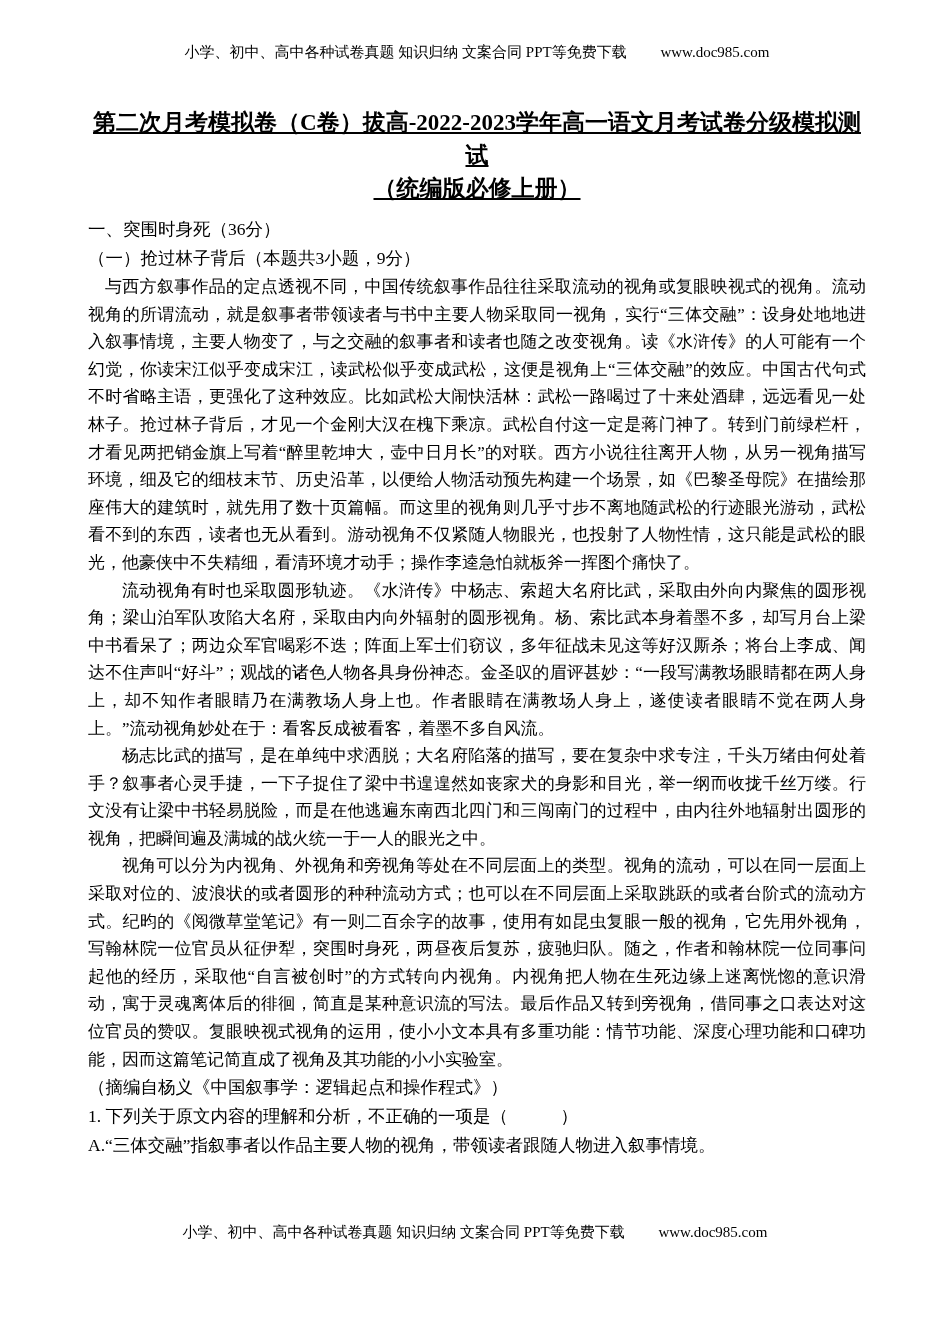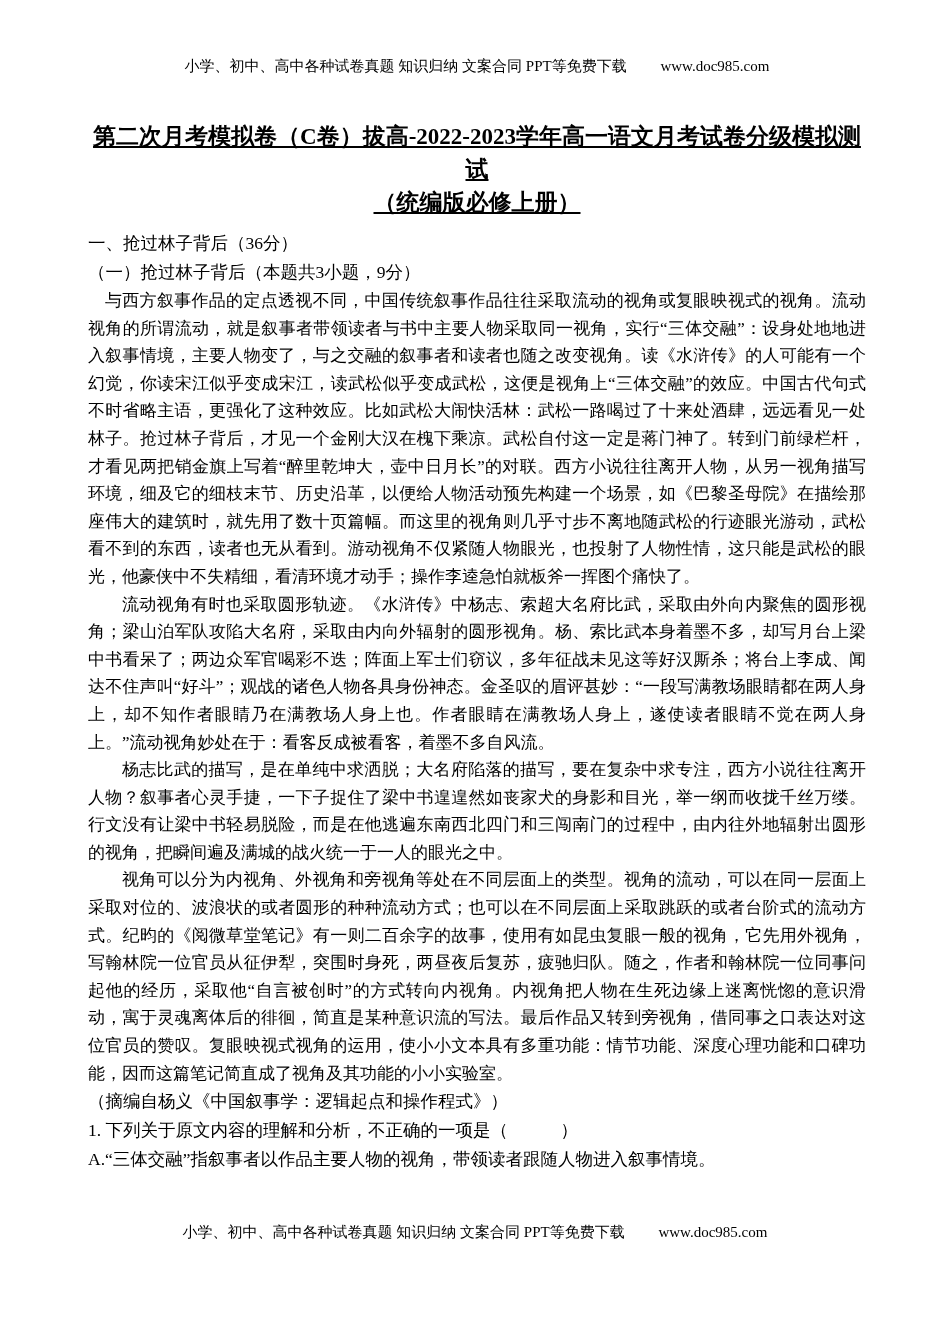--- a/index.html
+++ b/index.html
@@ -8,21 +8,21 @@
       height: 1344px;
       background: #ffffff;
       color: #000000;
       font-family: "Liberation Serif", "DejaVu Serif", serif;
     }
     .page {
       position: relative;
       box-sizing: border-box;
       width: 950px;
       height: 1344px;
-      padding: 56px 84px 0 88px;
+      padding: 42px 84px 0 88px;
       overflow: hidden;
     }
     .doc-header, .doc-footer {
       text-align: center;
       font-size: 15px;
       line-height: 20px;
       white-space: nowrap;
     }
     .doc-header .site, .doc-footer .site { margin-left: 30px; }
     .doc-footer {
@@ -59,27 +59,27 @@
   <div class="doc-header">
     <span>小学、初中、高中各种试卷真题 知识归纳 文案合同 PPT等免费下载</span>
     <span class="site">www.doc985.com</span>
   </div>
 
   <h1>
     <span>第二次月考模拟卷（C卷）拔高-2022-2023学年高一语文月考试卷分级模拟测试</span><br>
     <span>（统编版必修上册）</span>
   </h1>
 
-  <div class="line">一、抢过林子背后（36分）</div>
+  <div class="line">一、突围时身死（36分）</div>
   <div class="line">（一）抢过林子背后（本题共3小题，9分）</div>
 
   <div class="passage">
     <p class="indent-1">与西方叙事作品的定点透视不同，中国传统叙事作品往往采取流动的视角或复眼映视式的视角。流动视角的所谓流动，就是叙事者带领读者与书中主要人物采取同一视角，实行“三体交融”：设身处地地进入叙事情境，主要人物变了，与之交融的叙事者和读者也随之改变视角。读《水浒传》的人可能有一个幻觉，你读宋江似乎变成宋江，读武松似乎变成武松，这便是视角上“三体交融”的效应。中国古代句式不时省略主语，更强化了这种效应。比如武松大闹快活林：武松一路喝过了十来处酒肆，远远看见一处林子。抢过林子背后，才见一个金刚大汉在槐下乘凉。武松自付这一定是蒋门神了。转到门前绿栏杆，才看见两把销金旗上写着“醉里乾坤大，壶中日月长”的对联。西方小说往往离开人物，从另一视角描写环境，细及它的细枝末节、历史沿革，以便给人物活动预先构建一个场景，如《巴黎圣母院》在描绘那座伟大的建筑时，就先用了数十页篇幅。而这里的视角则几乎寸步不离地随武松的行迹眼光游动，武松看不到的东西，读者也无从看到。游动视角不仅紧随人物眼光，也投射了人物性情，这只能是武松的眼光，他豪侠中不失精细，看清环境才动手；操作李逵急怕就板斧一挥图个痛快了。</p>
     <p class="indent-2">流动视角有时也采取圆形轨迹。《水浒传》中杨志、索超大名府比武，采取由外向内聚焦的圆形视角；梁山泊军队攻陷大名府，采取由内向外辐射的圆形视角。杨、索比武本身着墨不多，却写月台上梁中书看呆了；两边众军官喝彩不迭；阵面上军士们窃议，多年征战未见这等好汉厮杀；将台上李成、闻达不住声叫“好斗”；观战的诸色人物各具身份神态。金圣叹的眉评甚妙：“一段写满教场眼睛都在两人身上，却不知作者眼睛乃在满教场人身上也。作者眼睛在满教场人身上，遂使读者眼睛不觉在两人身上。”流动视角妙处在于：看客反成被看客，着墨不多自风流。</p>
-    <p class="indent-2">杨志比武的描写，是在单纯中求洒脱；大名府陷落的描写，要在复杂中求专注，西方小说往往离开人物？叙事者心灵手捷，一下子捉住了梁中书遑遑然如丧家犬的身影和目光，举一纲而收拢千丝万缕。行文没有让梁中书轻易脱险，而是在他逃遍东南西北四门和三闯南门的过程中，由内往外地辐射出圆形的视角，把瞬间遍及满城的战火统一于一人的眼光之中。</p>
+    <p class="indent-2">杨志比武的描写，是在单纯中求洒脱；大名府陷落的描写，要在复杂中求专注，千头万绪由何处着手？叙事者心灵手捷，一下子捉住了梁中书遑遑然如丧家犬的身影和目光，举一纲而收拢千丝万缕。行文没有让梁中书轻易脱险，而是在他逃遍东南西北四门和三闯南门的过程中，由内往外地辐射出圆形的视角，把瞬间遍及满城的战火统一于一人的眼光之中。</p>
     <p class="indent-2">视角可以分为内视角、外视角和旁视角等处在不同层面上的类型。视角的流动，可以在同一层面上采取对位的、波浪状的或者圆形的种种流动方式；也可以在不同层面上采取跳跃的或者台阶式的流动方式。纪昀的《阅微草堂笔记》有一则二百余字的故事，使用有如昆虫复眼一般的视角，它先用外视角，写翰林院一位官员从征伊犁，突围时身死，两昼夜后复苏，疲驰归队。随之，作者和翰林院一位同事问起他的经历，采取他“自言被创时”的方式转向内视角。内视角把人物在生死边缘上迷离恍惚的意识滑动，寓于灵魂离体后的徘徊，简直是某种意识流的写法。最后作品又转到旁视角，借同事之口表达对这位官员的赞叹。复眼映视式视角的运用，使小小文本具有多重功能：情节功能、深度心理功能和口碑功能，因而这篇笔记简直成了视角及其功能的小小实验室。</p>
   </div>
 
   <div class="line">（摘编自杨义《中国叙事学：逻辑起点和操作程式》）</div>
   <div class="line">1. 下列关于原文内容的理解和分析，不正确的一项是（　　　）</div>
   <div class="line">A.“三体交融”指叙事者以作品主要人物的视角，带领读者跟随人物进入叙事情境。</div>
 
   <div class="doc-footer">
     <span>小学、初中、高中各种试卷真题 知识归纳 文案合同 PPT等免费下载</span>
     <span class="site">www.doc985.com</span>

